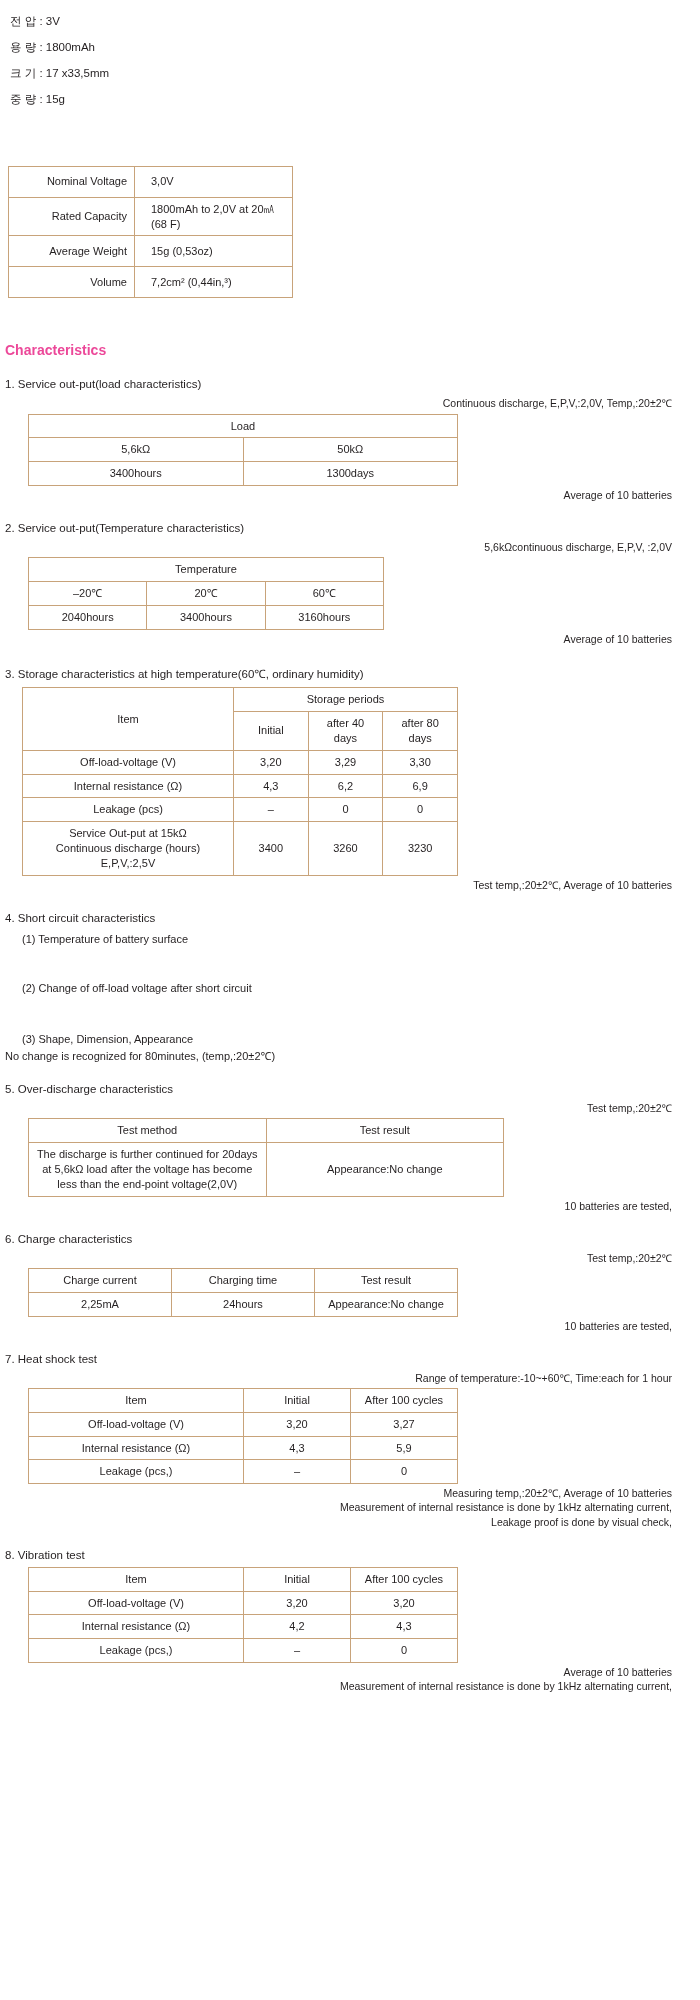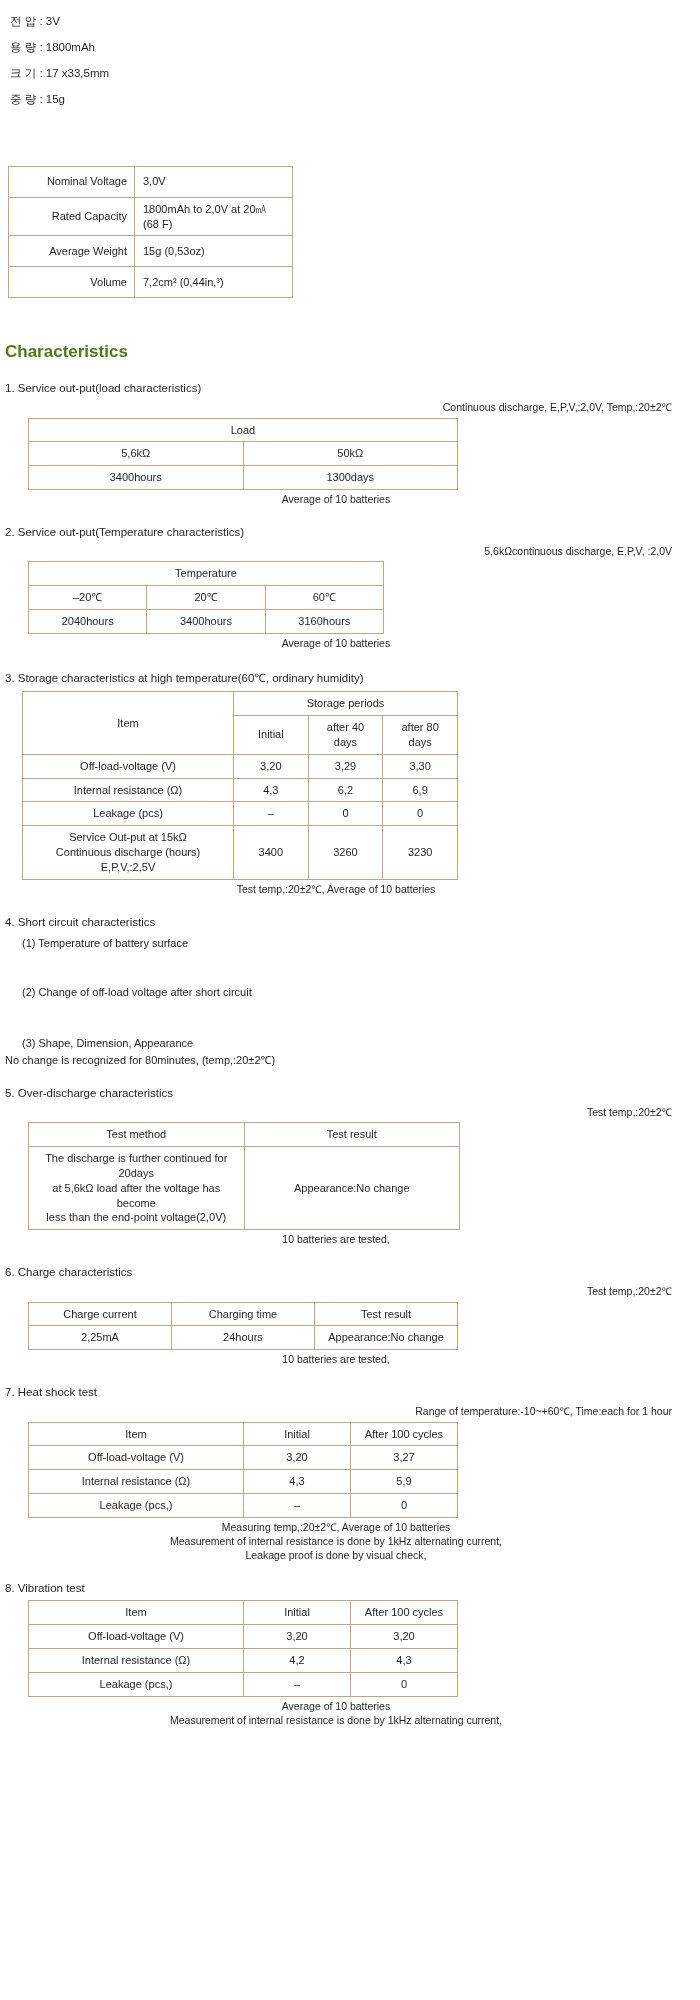--- a/index.html
+++ b/index.html
@@ -47,41 +47,41 @@
     vertical-align: middle;
     text-align: center;
     line-height: 1.35;
   }
 
   
   .maintable-wrap { margin: 0 0 0 8px; }
   table.maintable { width: 285px; }
   table.maintable td { height: 22px; }
   table.maintable td.label { width: 112px; text-align: right; padding-left: 6px; }
-  table.maintable td.value { text-align: left; padding-left: 8px; }
+  table.maintable td.value { text-align: left; padding-left: 16px; }
 
   h2.section-title {
-    font-size: 17px;
+    font-size: 14px;
     font-weight: bold;
     margin: 44px 0 0 5px;
-    color: #4d7c0f;
+    color: #ec4899;
   }
   .item-head {
     font-size: 11.5px;
     margin: 20px 0 6px 5px;
     color: #231f20;
   }
   .item-sub {
     font-size: 11px;
     margin: 9px 0 2px 22px;
     color: #231f20;
   }
   .note-right {
     font-size: 10.5px;
-    text-align: center;
+    text-align: right;
     margin: 2px 28px 0 0;
     color: #231f20;
     line-height: 1.35;
   }
   .note-right-above {
     font-size: 10.5px;
     text-align: right;
     margin: 0 28px 3px 0;
     color: #231f20;
     line-height: 1.35;
@@ -227,21 +227,21 @@
   <div class="item-sub">(1) Temperature of battery surface</div>
   <div class="blank-gap-1"></div>
   <div class="item-sub">(2) Change of off-load voltage after short circuit</div>
   <div class="blank-gap-2"></div>
   <div class="item-sub">(3) Shape, Dimension, Appearance</div>
   <div class="note-left">No change is recognized for 80minutes, (temp,:20±2℃)</div>
 
   <div class="item-head">5. Over-discharge characteristics</div>
   <div class="note-right-above">Test temp,:20±2℃</div>
   <div class="tbl-wrap">
-    <table class="grid" style="width:432px">
+    <table class="grid" style="width:476px">
       <tbody>
           <tr>
         <td>Test method</td>
         <td>Test result</td>
       </tr>
       <tr>
         <td style="white-space:pre-line">The discharge is further continued for 20days
 at 5,6kΩ load after the voltage has become
 less than the end-point voltage(2,0V)</td>
         <td>Appearance:No change</td>

